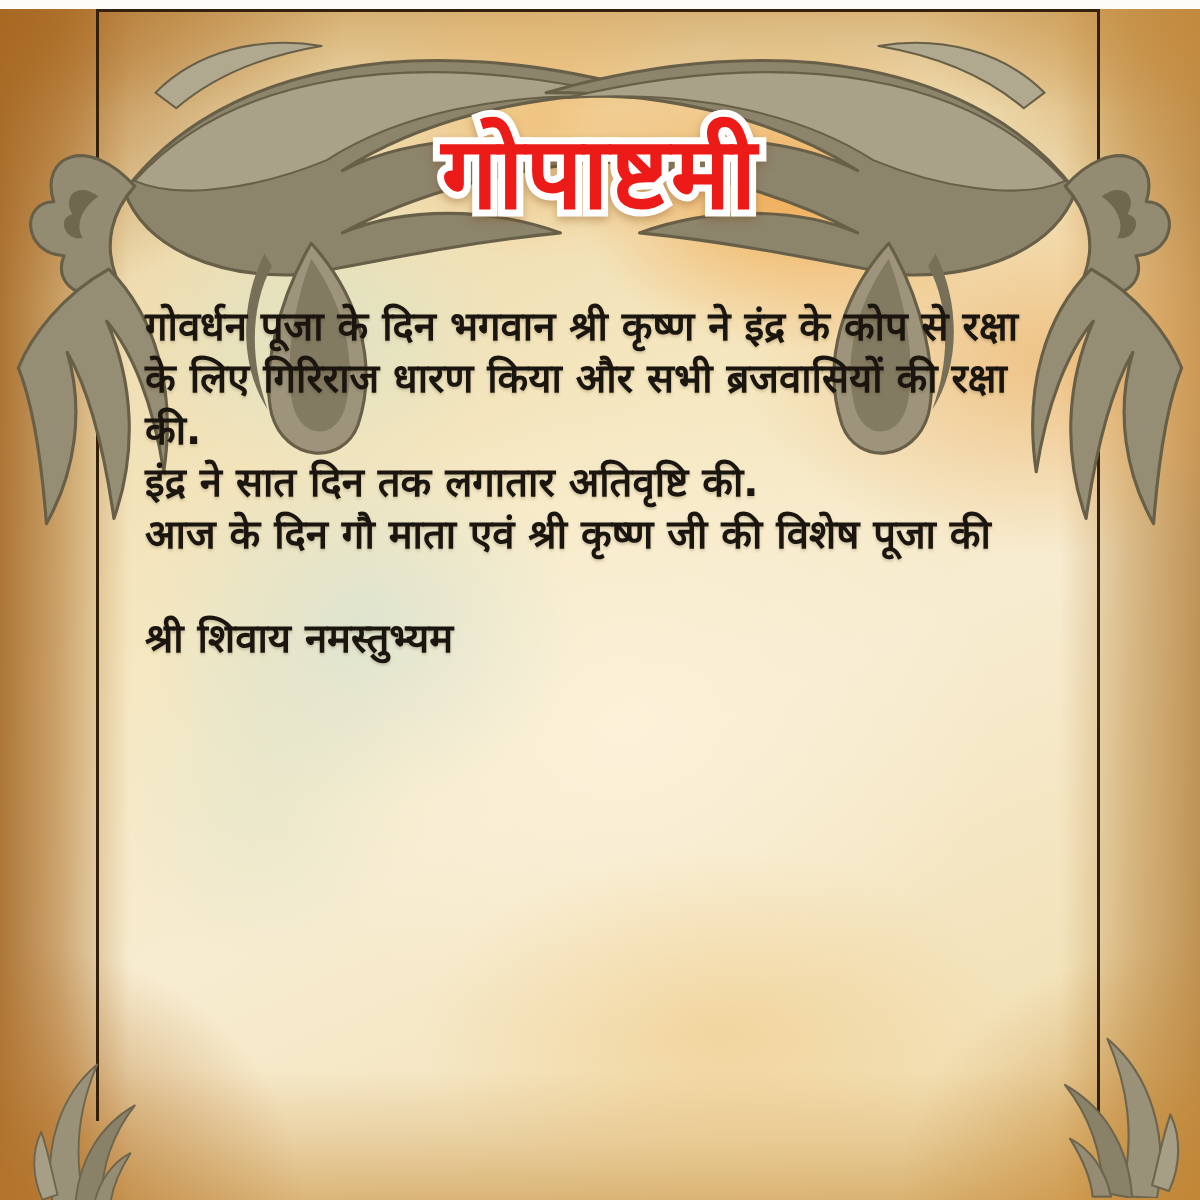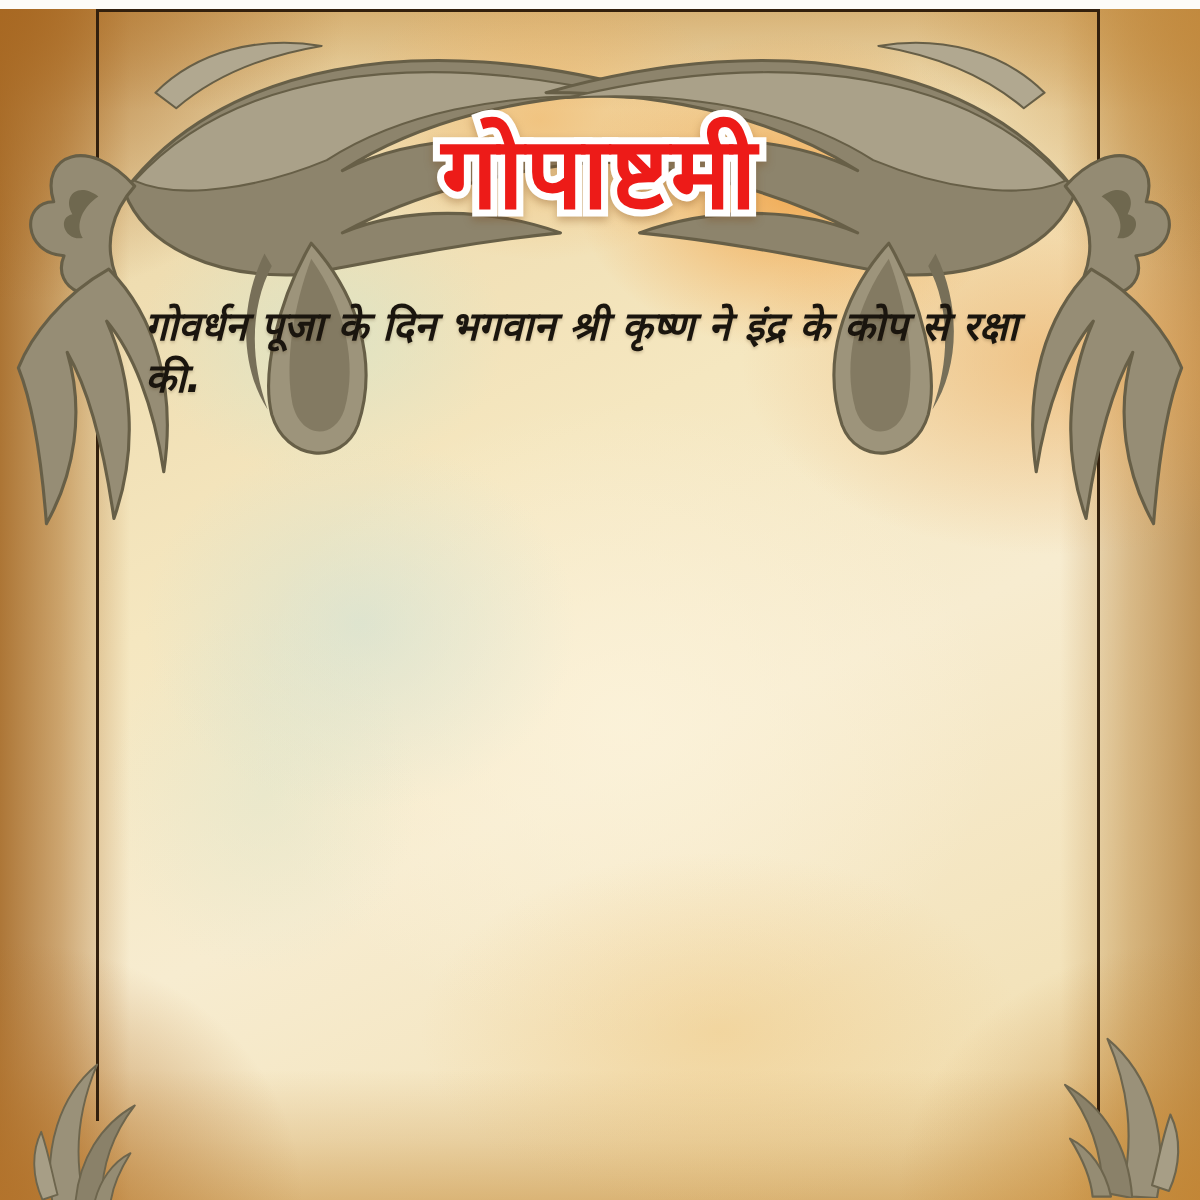--- a/index.html
+++ b/index.html
@@ -48,21 +48,20 @@
   .title-outline{
     -webkit-text-stroke:14px var(--title-outline,#ffffff);
     color:var(--title-outline,#ffffff);
     filter:drop-shadow(0 4px 4px rgba(120,70,20,0.35));
   }
   .title-fill{color:var(--title-red,#ed1b18);}
   .body-text{
     position:absolute;left:145px;top:300px;width:945px;z-index:3;
     font-weight:700;font-size:40px;color:var(--body-text,#1a150e);
     text-shadow:0 2px 3px rgba(70,45,12,0.22);
-    font-style:italic;
   }
   .line{min-height:52px;line-height:52px;white-space:nowrap;}
   .spacer{min-height:52px;}
 </style>
 </head>
 <body>
 
 <div class="poster">
 
   <div class="top-strip"></div>
@@ -124,17 +123,21 @@
     </svg>
   </div>
 
   <div class="title-wrap">
     <div class="title-layer title-outline">गोपाष्टमी</div>
     <div class="title-layer title-fill">गोपाष्टमी</div>
   </div>
 
   <div class="body-text">
     <div class="line">गोवर्धन पूजा के दिन भगवान श्री कृष्ण ने इंद्र के कोप से रक्षा</div>
+    <div class="line">के लिए गिरिराज धारण किया और सभी ब्रजवासियों की रक्षा</div>
     <div class="line">की.</div>
+    <div class="line">इंद्र ने सात दिन तक लगातार अतिवृष्टि की.</div>
+    <div class="line">आज के दिन गौ माता एवं श्री कृष्ण जी की विशेष पूजा की</div>
     <div class="line spacer"></div>
+    <div class="line">श्री शिवाय नमस्तुभ्यम</div>
   </div>
 
 </div>
 
 </body></html>

